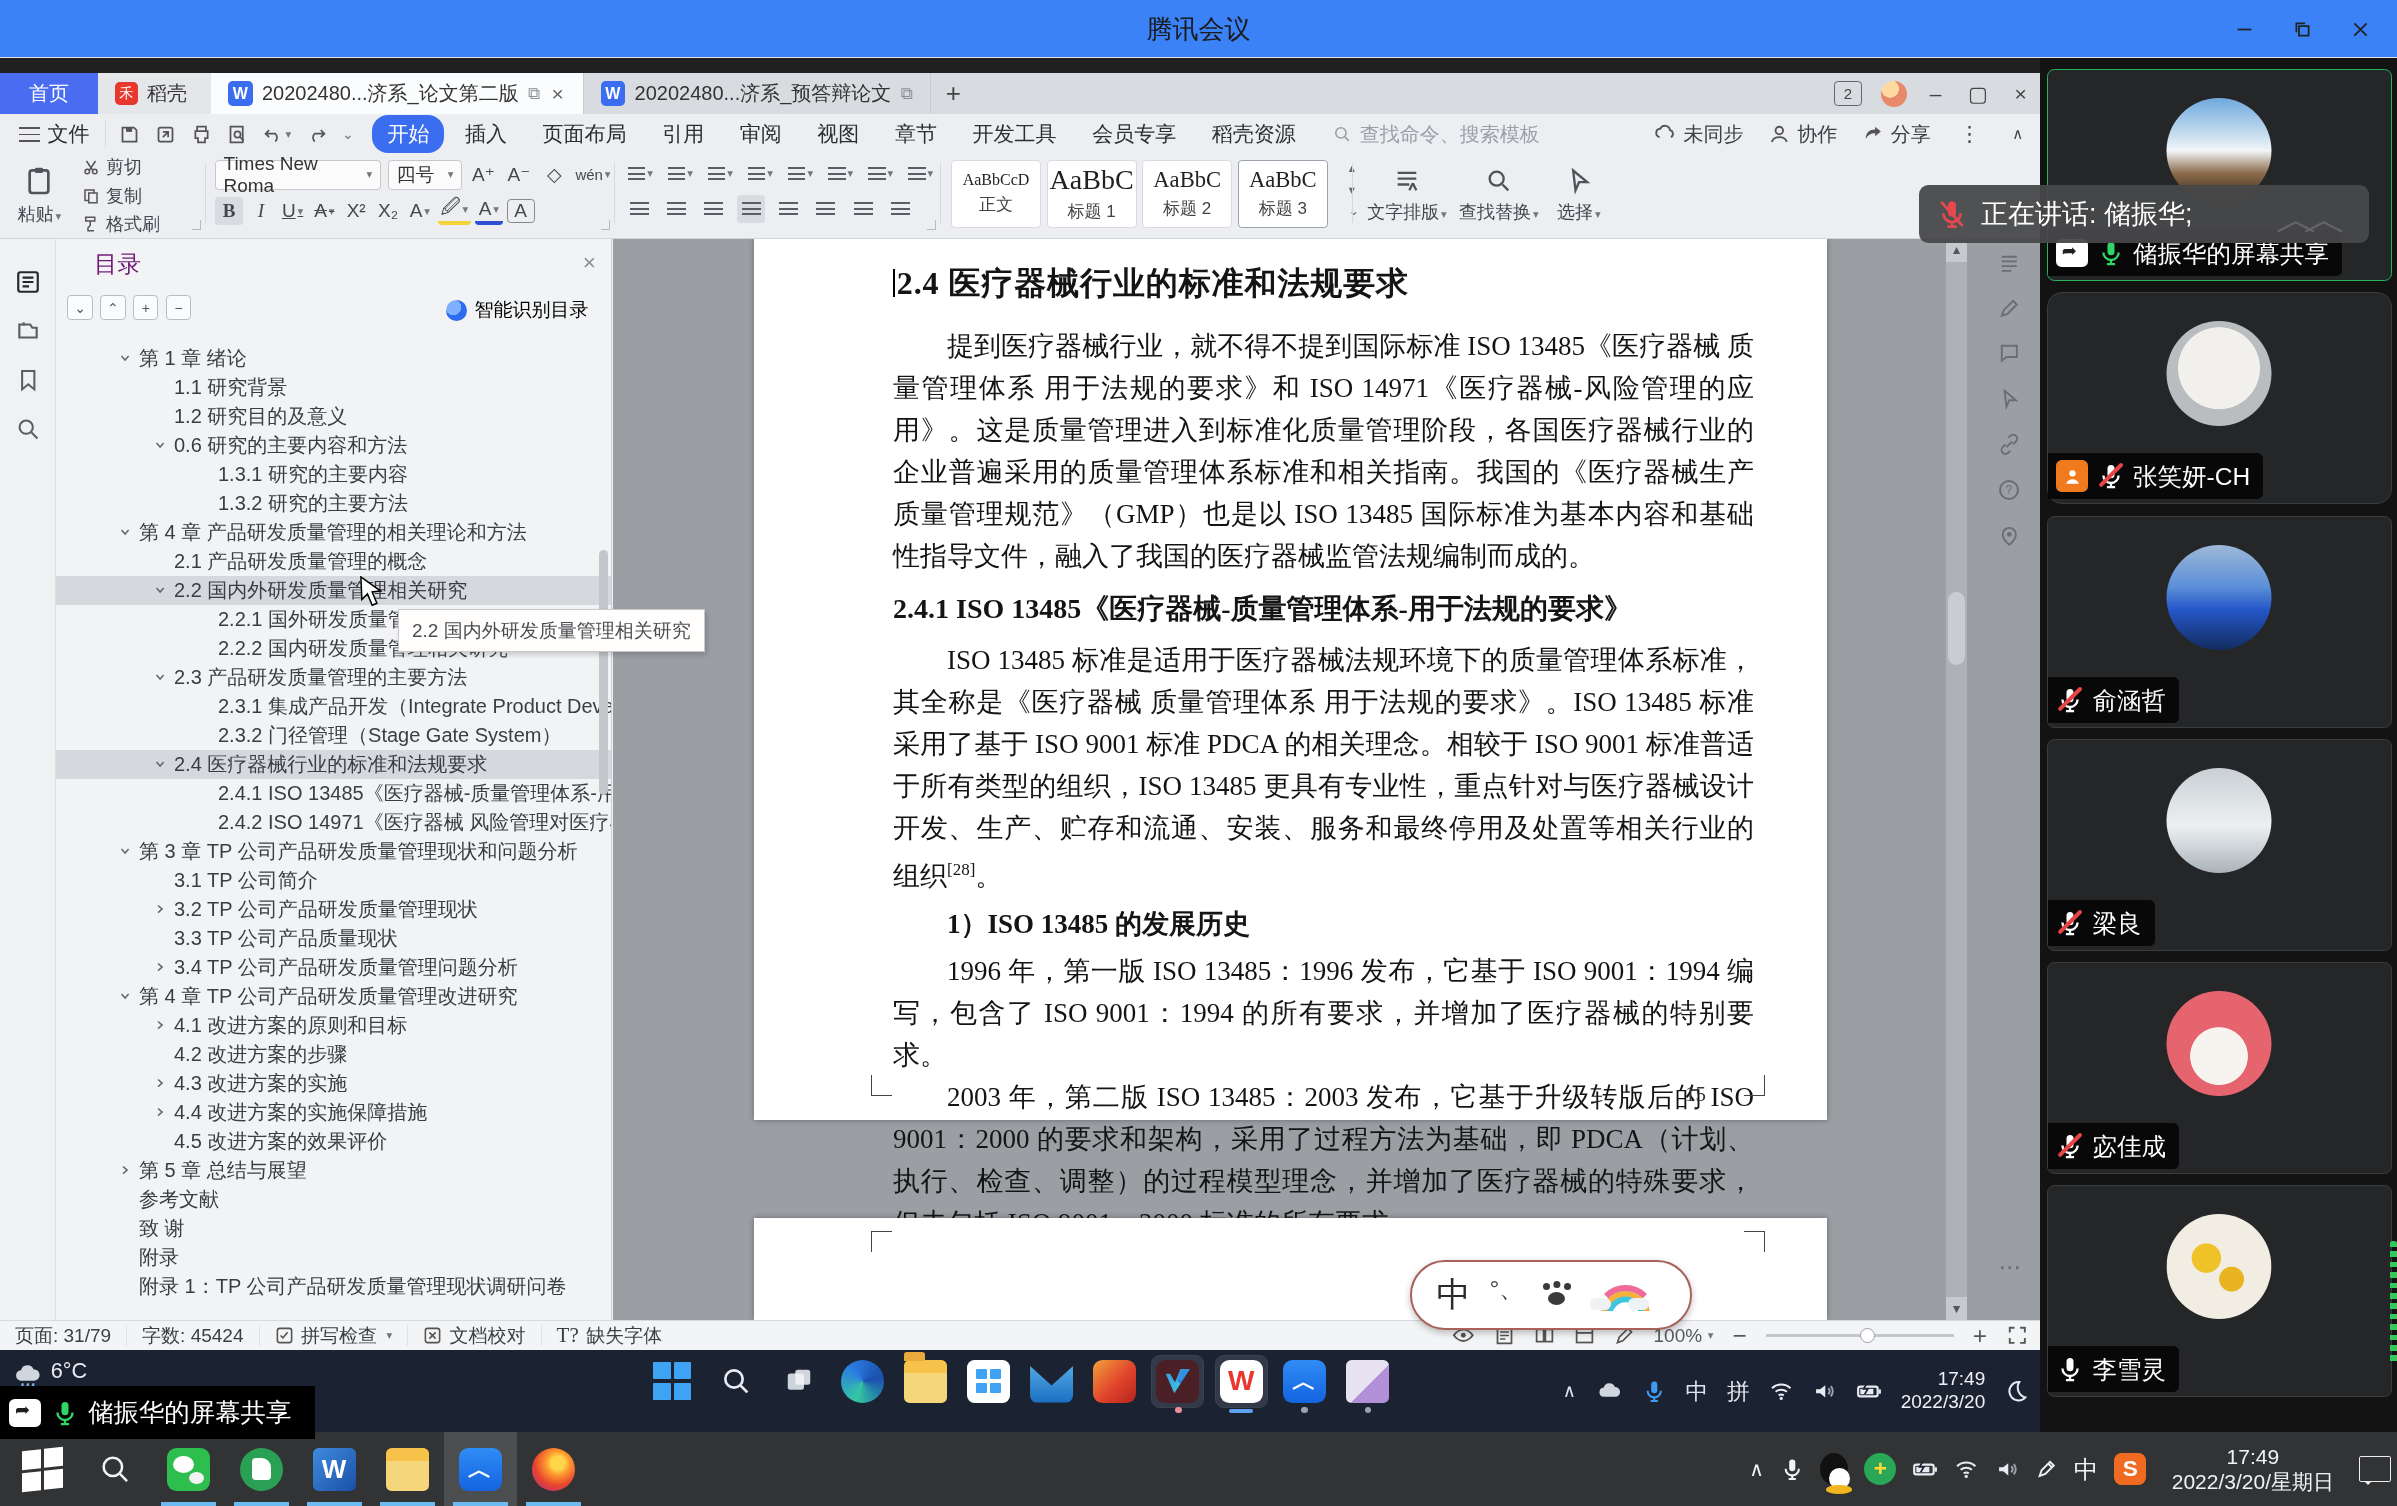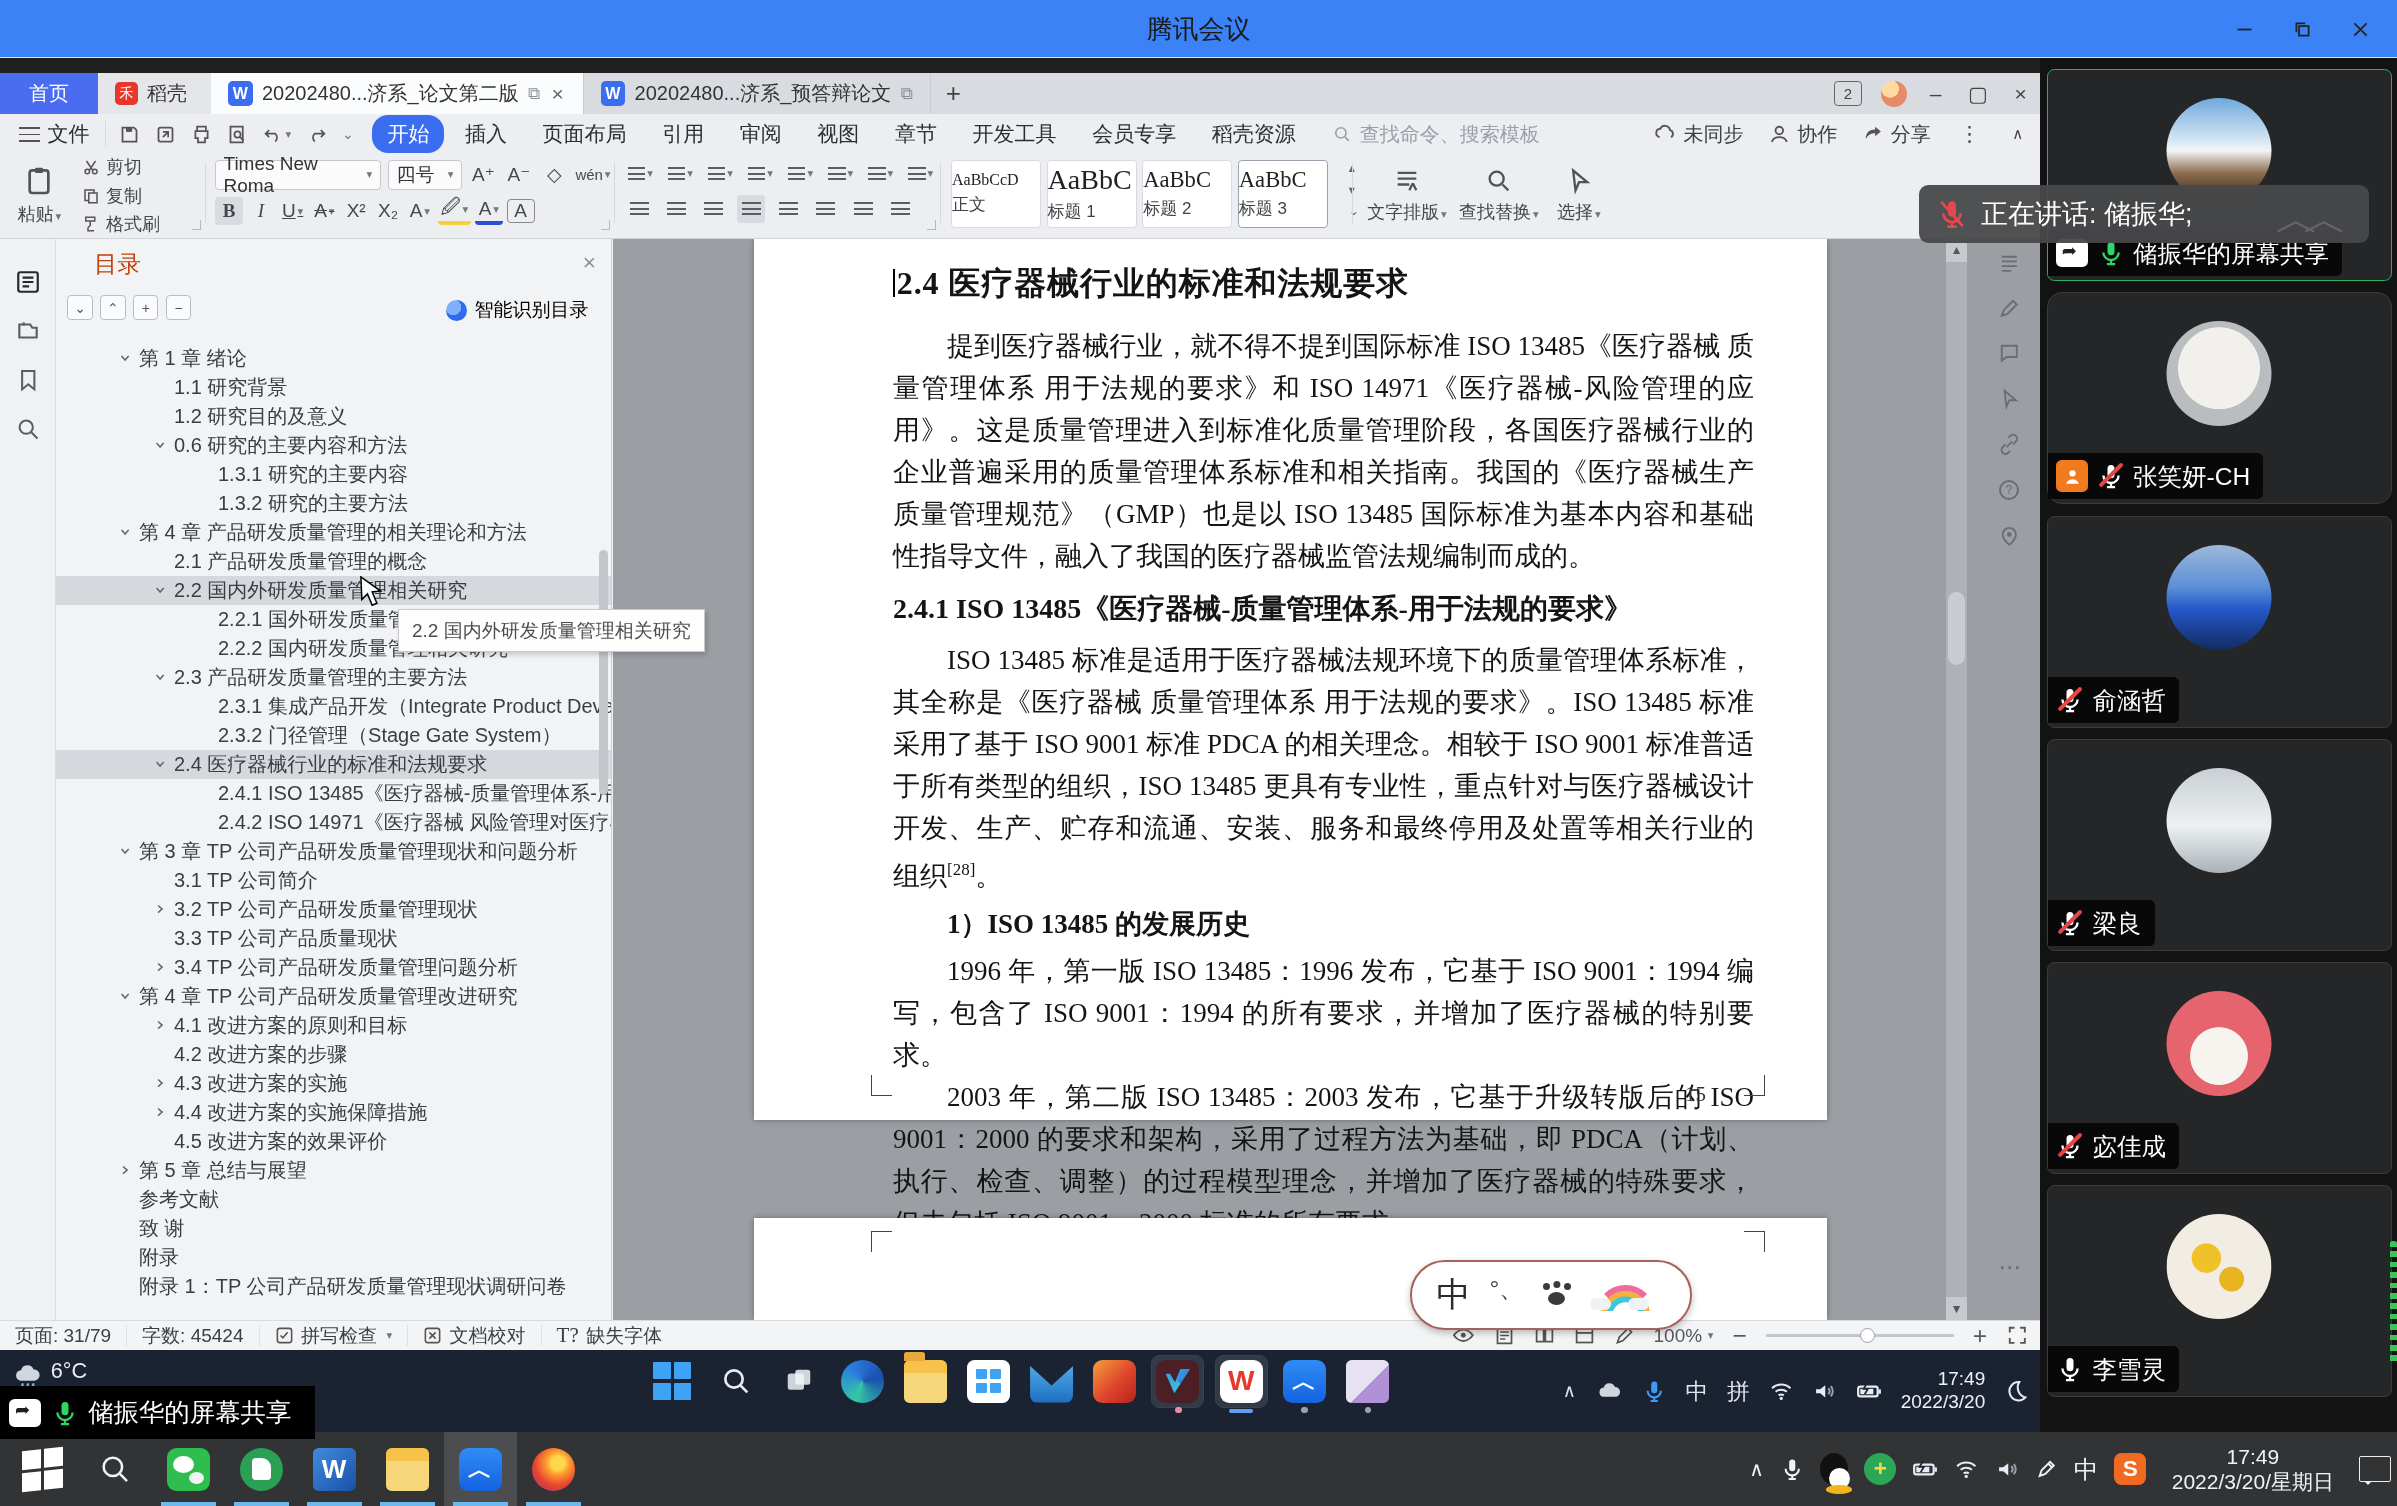--- a/index.html
+++ b/index.html
@@ -53,36 +53,36 @@
 
   
   #ribbon{position:absolute;left:0;top:81px;width:100%;height:85px;background:#eceef1;border-bottom:0.9px solid #d2d4d8}
   .rgroup{position:absolute;top:5.6px;height:72px}
   .vsep{position:absolute;top:9.4px;width:0.9px;height:60px;background:#d6d8db}
   .rbtn{display:flex;align-items:center;justify-content:center;color:#44484e;font-size:19px;border-radius:3.8px;min-width:28px;height:28px;padding:0 2.8px}
   .rbtn.on{background:#d8dbdf}
   .caret{font-size:11.3px;color:#777;margin-left:1.9px}
   .combo{border:0.9px solid #c4c7cb;background:#fbfbfc;border-radius:3.8px;display:flex;align-items:center;justify-content:space-between;padding:0 7.5px;font-size:19px;color:#333;height:30px}
   .lines-ic{width:19px;height:14px;background:repeating-linear-gradient(#5a5e64 0 1.9px,transparent 1.9px 5.6px)}
-  .style-card{width:90px;height:68px;background:#fff;border:0.9px solid #d8dadd;border-radius:3.8px;display:flex;flex-direction:column;align-items:flex-start;justify-content:center;gap:3.8px}
+  .style-card{width:90px;height:68px;background:#fff;border:0.9px solid #d8dadd;border-radius:3.8px;display:flex;flex-direction:column;align-items:center;justify-content:center;gap:3.8px}
   .style-card.sel{border:1.9px solid #9aa2ad}
   .style-prev{font-family:"Liberation Serif",serif;color:#222;white-space:nowrap}
   .style-label{font-size:17px;color:#444}
   .tallbtn{display:flex;flex-direction:column;align-items:center;justify-content:center;gap:5.6px;color:#44484e;font-size:18px;width:90px;height:68px}
   .corner{position:absolute;bottom:1.9px;width:9.4px;height:9.4px;border-right:1.9px solid #b6b9bd;border-bottom:1.9px solid #b6b9bd}
 
   
   #wps-content{position:absolute;left:0;top:166px;width:100%;height:1081px;overflow:hidden}
   
   #rail{position:absolute;left:0;top:0;width:56px;height:100%;background:#f0f1f3;border-right:0.9px solid #dcdee1}
   .rail-ic{position:absolute;left:13px;width:30px;height:30px;color:#5a5e64;display:flex;align-items:center;justify-content:center}
   .rail-ic.sel{color:#25282c}
   
   #toc{position:absolute;left:56px;top:0;width:556px;height:100%;background:#f2f3f5;border-right:0.9px solid #cfd1d4}
-  #toc-title{position:absolute;left:38px;top:9.4px;font-size:23.5px;color:#c2410c}
+  #toc-title{position:absolute;left:38px;top:9.4px;font-size:23.5px;color:#701a75}
   #toc-close{position:absolute;right:15px;top:11.3px;font-size:22.6px;color:#8a8f96}
   #toc-btns{position:absolute;left:11.3px;top:56px;display:flex;gap:7.5px}
   .tbx{width:25.4px;height:25.4px;border:0.9px solid #b9bcc1;border-radius:3.8px;background:#fafbfc;color:#555;font-size:14px;display:flex;align-items:center;justify-content:center}
   #smart-toc{position:absolute;right:22.6px;top:58px;display:flex;align-items:center;gap:7.5px;font-size:19px;color:#000000}
   .smart-dot{width:21px;height:21px;border-radius:50%;background:radial-gradient(circle at 35% 35%,#7fb0ff 0 40%,#2f6bee 41% 100%)}
   #toc-list{position:absolute;left:0;top:105px;width:100%}
   .titem{position:relative;height:29px;display:flex;align-items:center;font-size:20px;color:#3a3d42;white-space:nowrap;overflow:hidden}
   .titem.hl{background:#d5d8dc}
   .titem .arr{width:28px;display:flex;justify-content:center;color:#6a6e74;font-size:12.2px;flex:0 0 28px}
   .l1{padding-left:55px}.l2{padding-left:90px}.l3{padding-left:134px}

